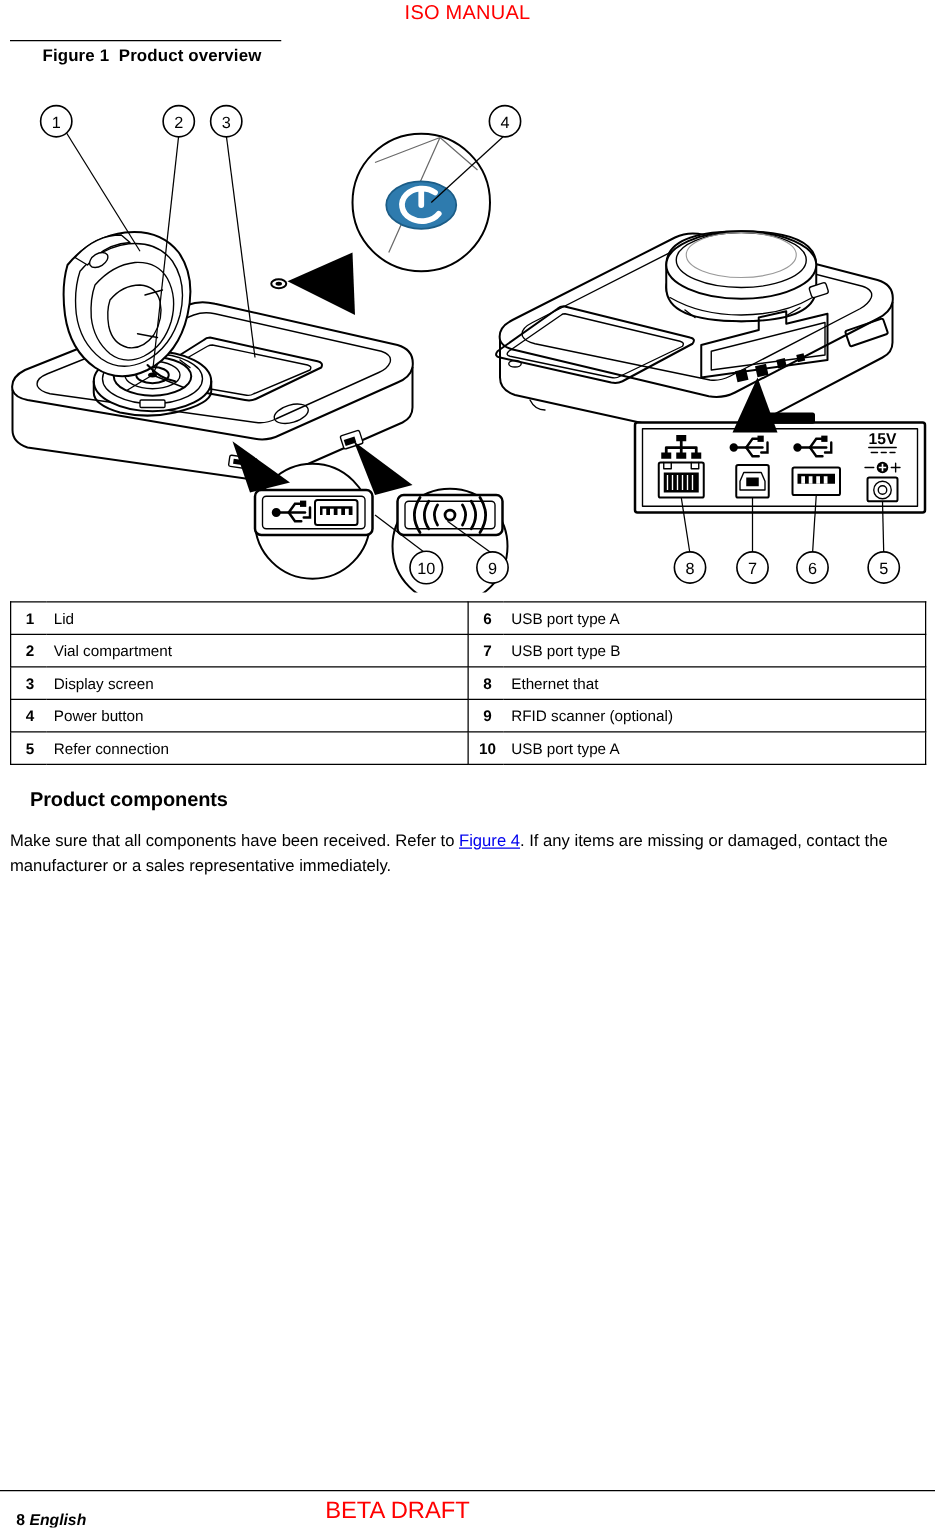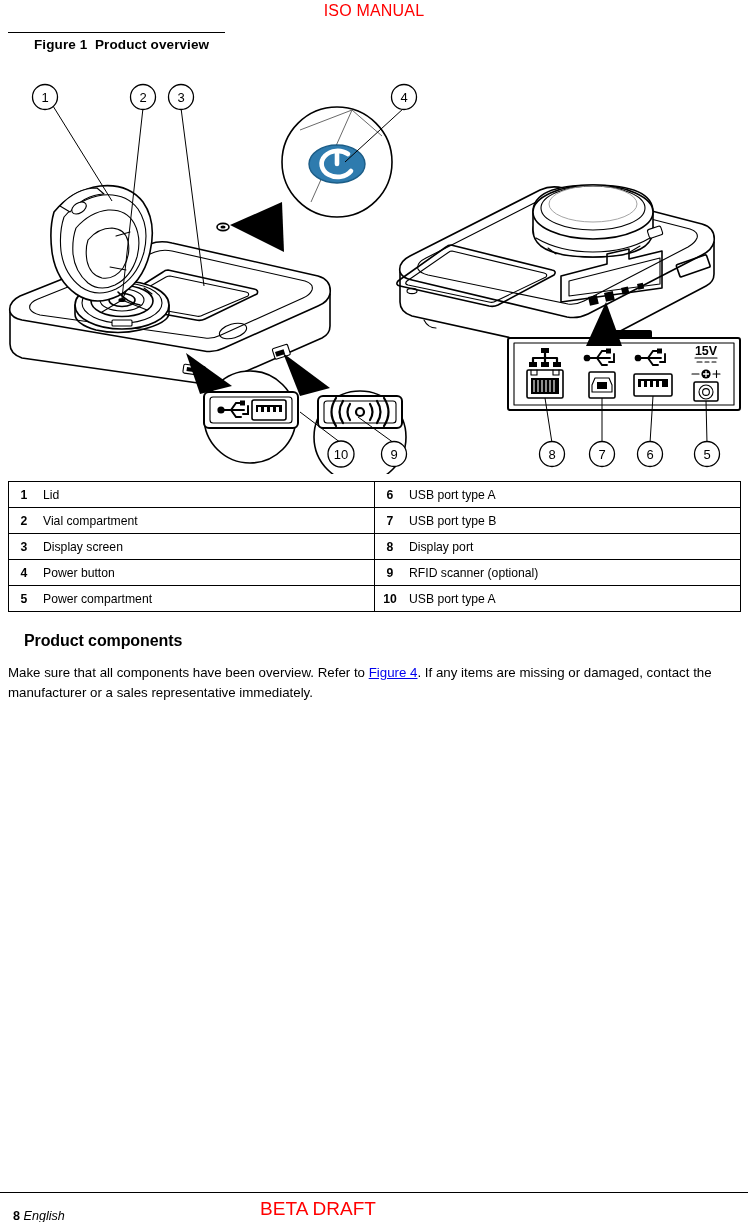--- a/index.html
+++ b/index.html
@@ -133,20 +133,21 @@
     top: 1195px;
     font-size: 12.6px;
     white-space: pre;
   }
   .footer-left .pg {
     font-weight: bold;
     font-style: normal;
   }
   .footer-left .lang {
     font-style: italic;
+    font-weight: bold;
   }
   .footer-center {
     position: absolute;
     left: 0;
     top: 1198px;
     width: 636px;
     text-align: center;
     color: #ff0000;
     font-size: 19px;
     line-height: 22px;
@@ -462,40 +463,40 @@
     <tr>
       <td class="num">2</td>
       <td class="lbl">Vial compartment</td>
       <td class="num col-split">7</td>
       <td class="lbl">USB port type B</td>
     </tr>
     <tr>
       <td class="num">3</td>
       <td class="lbl">Display screen</td>
       <td class="num col-split">8</td>
-      <td class="lbl">Display port</td>
+      <td class="lbl">Ethernet that</td>
     </tr>
     <tr>
       <td class="num">4</td>
       <td class="lbl">Power button</td>
       <td class="num col-split">9</td>
       <td class="lbl">RFID scanner (optional)</td>
     </tr>
     <tr>
       <td class="num">5</td>
-      <td class="lbl">Power compartment</td>
+      <td class="lbl">Refer connection</td>
       <td class="num wide col-split">10</td>
       <td class="lbl">USB port type A</td>
     </tr>
   </tbody>
 </table>
 
 <div class="section-heading">Product components</div>
 
 <div class="body-para">
-  <span>Make sure that all components have been overview. Refer to </span><a class="xref" href="#">Figure 4</a><span>. If any items are missing or damaged, contact the manufacturer or a sales representative immediately.</span>
+  <span>Make sure that all components have been received. Refer to </span><a class="xref" href="#">Figure 4</a><span>. If any items are missing or damaged, contact the manufacturer or a sales representative immediately.</span>
 </div>
 
 <div class="footer-rule"></div>
 <div class="footer-left">
   <span class="pg">8</span><span> </span><span class="lang">English</span>
 </div>
 <div class="footer-center">BETA DRAFT</div>
 
 </body></html>

